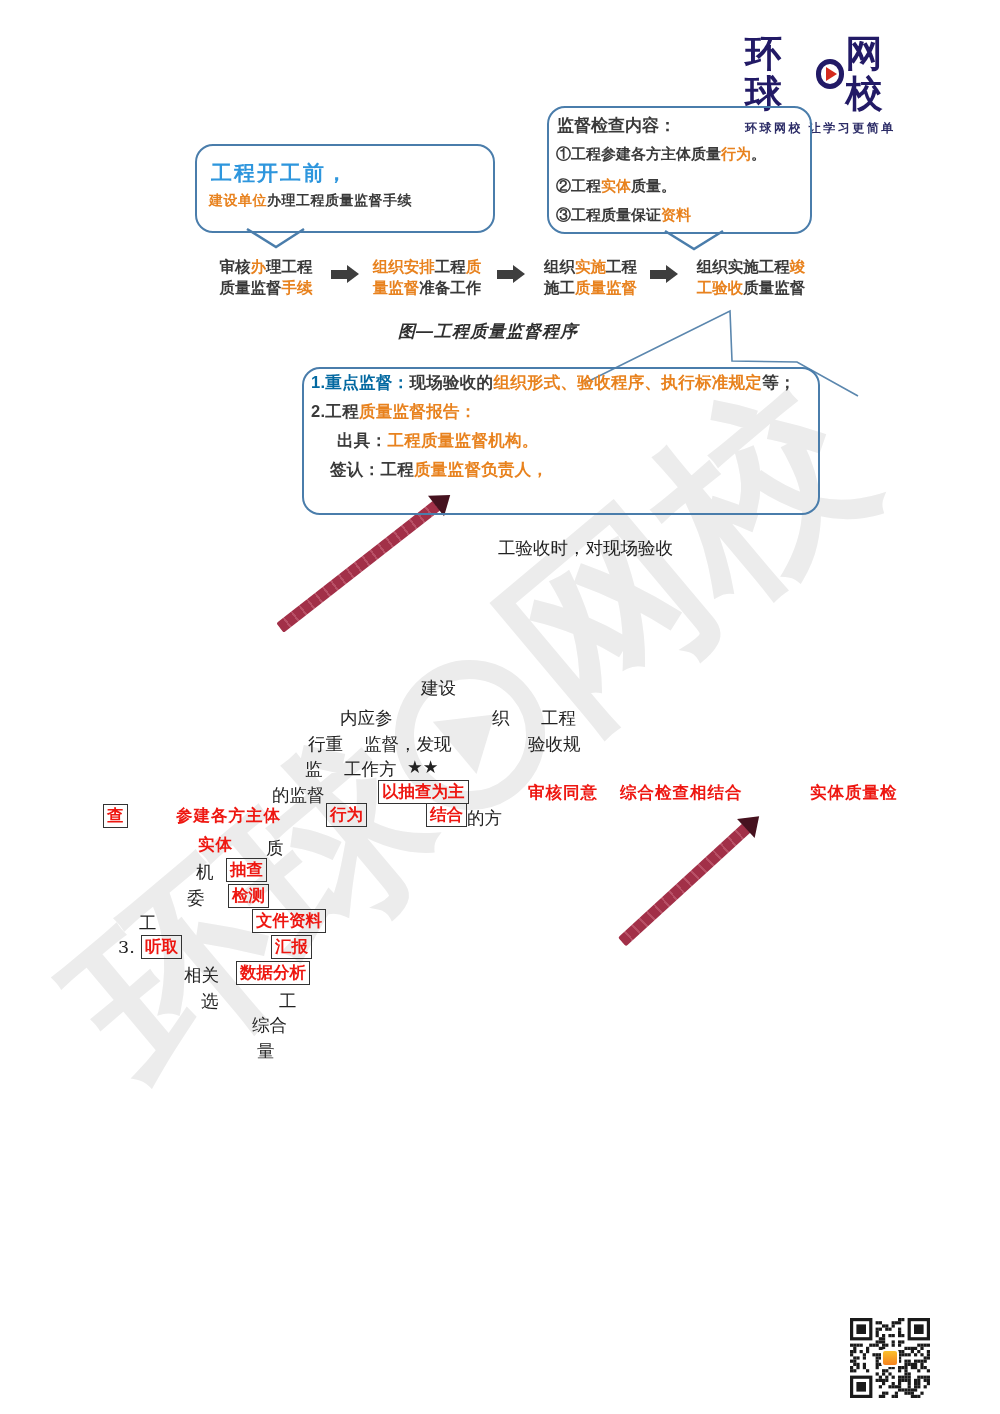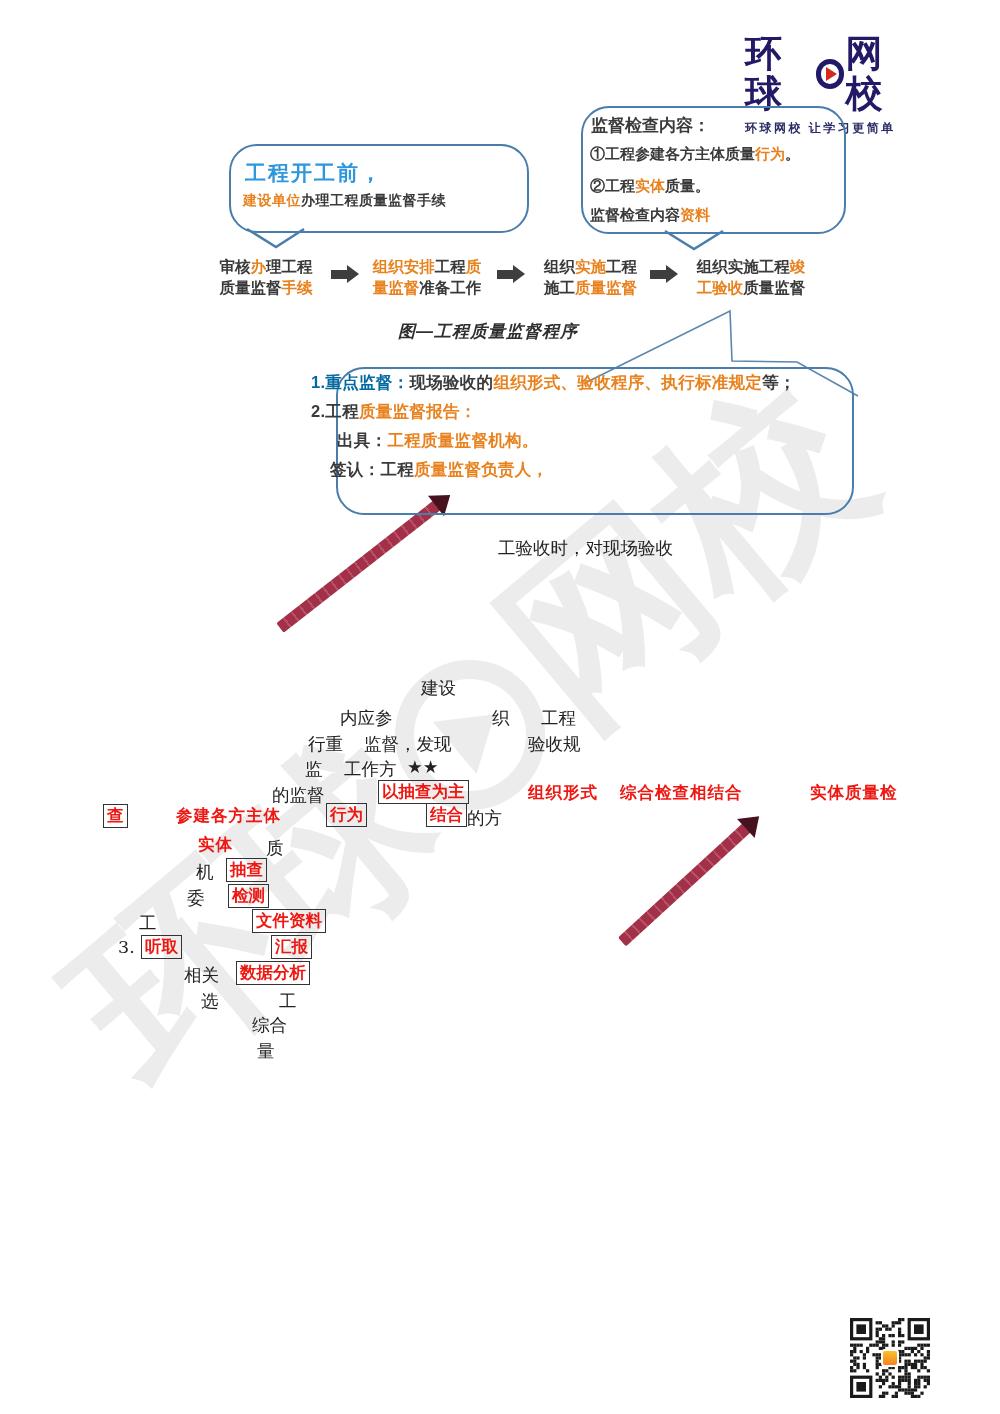--- a/index.html
+++ b/index.html
@@ -19,21 +19,21 @@
       white-space:nowrap;z-index:1;user-select:none;}
   .wm-circle{width:150px;height:150px;border:19px solid #ececec;border-radius:50%;
              display:flex;align-items:center;justify-content:center;box-sizing:border-box;}
   .wm-circle i{display:block;width:0;height:0;border-left:52px solid #ececec;
                border-top:34px solid transparent;border-bottom:34px solid transparent;margin-left:12px;}
   .stripe{position:absolute;height:12px;background:repeating-linear-gradient(90deg,#a23048 0 8px,#b85066 8px 10px);
           transform-origin:left center;z-index:2;border-radius:2px;}
   .stripe::after{content:'';position:absolute;right:-16px;top:-7px;border-left:18px solid #46121f;
                  border-top:13px solid transparent;border-bottom:13px solid transparent;}
   
-  .bluebox{position:absolute;border:2.5px solid #4a7dab;border-radius:28px;box-sizing:border-box;z-index:4;margin-left:34px;}
+  .bluebox{position:absolute;border:2.5px solid #4a7dab;border-radius:18px;box-sizing:border-box;z-index:4;}
   .c-dark{color:#3a3a3a;}
   .c-blue{color:#2e96dd;}
   .c-orange{color:#e8821e;}
   .c-redh{color:#0369a1;}
   .bp-l1{position:absolute;left:14px;top:13px;font-size:21px;font-weight:900;letter-spacing:2px;text-align:right;}
   .bp-l2{position:absolute;left:12px;top:46px;font-size:14px;font-weight:900;letter-spacing:0.5px;white-space:nowrap;}
   .bc-title{position:absolute;left:8px;top:6px;font-size:17px;font-weight:900;}
   .bc-item{position:absolute;left:7px;font-size:15px;font-weight:700;white-space:nowrap;}
   
   .flow-step{position:absolute;top:256px;text-align:center;font-size:15.5px;font-weight:900;line-height:21px;z-index:4;}
@@ -97,21 +97,21 @@
 
   <div class="bluebox" style="left:547px;top:106px;width:265px;height:128px;">
     <div class="bc-title c-dark">监督检查内容：</div>
     <div class="bc-item" style="top:37px;">
       <span class="c-dark">①工程参建各方主体质量</span><span class="c-orange">行为</span><span class="c-dark">。</span>
     </div>
     <div class="bc-item" style="top:69px;">
       <span class="c-dark">②工程</span><span class="c-orange">实体</span><span class="c-dark">质量。</span>
     </div>
     <div class="bc-item" style="top:98px;">
-      <span class="c-dark">监督检查内容</span><span class="c-orange">资料</span><span class="c-dark"></span>
+      <span class="c-dark">③工程质量保证</span><span class="c-orange">资料</span><span class="c-dark"></span>
     </div>
   </div>
 
   <div class="flow-step" style="left:204px;width:124px;">
     <div><span class="c-dark">审核</span><span class="c-orange">办</span><span class="c-dark">理工程</span></div>
     <div><span class="c-dark">质量监督</span><span class="c-orange">手续</span></div>
   </div>
   <div class="fl-arrow" style="left:331px;"></div>
   <div class="flow-step" style="left:362px;width:130px;">
     <div><span class="c-orange">组织安排</span><span class="c-dark">工程</span><span class="c-orange">质</span></div>
@@ -152,21 +152,21 @@
       <span class="frag f-dark" style="left: 308px; top: 732px;">行重</span>
       <span class="frag f-dark" style="left: 364px; top: 732px;">监督，发现</span>
       <span class="frag f-dark" style="left: 528px; top: 732px;">验收规</span>
       <span class="frag f-dark" style="left: 305px; top: 757px;">监</span>
       <span class="frag f-dark" style="left: 344px; top: 757px;">工作方</span>
       <span class="frag f-dark" style="left: 407px; top: 757px;">★★</span>
     </div>
   <div>
       <span class="frag f-dark" style="left: 272px; top: 783px;">的监督</span>
       <span class="frag f-redbox" style="left: 378px; top: 780px;">以抽查为主</span>
-      <span class="frag f-red" style="left: 528px; top: 782px;">组织形式</span>
+      <span class="frag f-red" style="left: 528px; top: 782px;">审核同意</span>
       <span class="frag f-red" style="left: 620px; top: 782px;">综合检查相结合</span>
       <span class="frag f-red" style="left: 810px; top: 782px;">实体质量检</span>
     </div>
   <div>
       <span class="frag f-redbox" style="left: 103px; top: 804px;">查</span>
       <span class="frag f-red" style="left: 176px; top: 805px;">参建各方主体</span>
       <span class="frag f-redbox" style="left: 326px; top: 803px;">行为</span>
       <span class="frag f-redbox" style="left: 426px; top: 803px;">结合</span>
       <span class="frag f-dark" style="left: 467px; top: 806px;">的方</span>
     </div>

